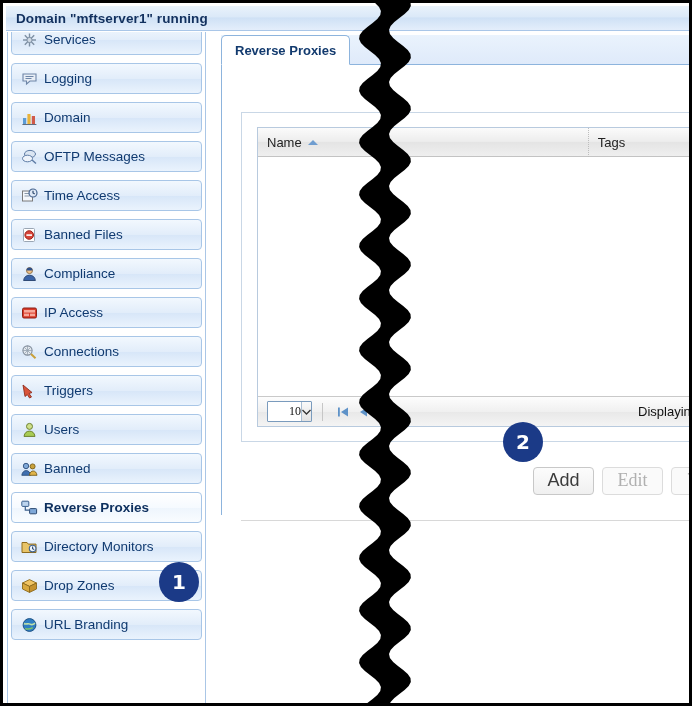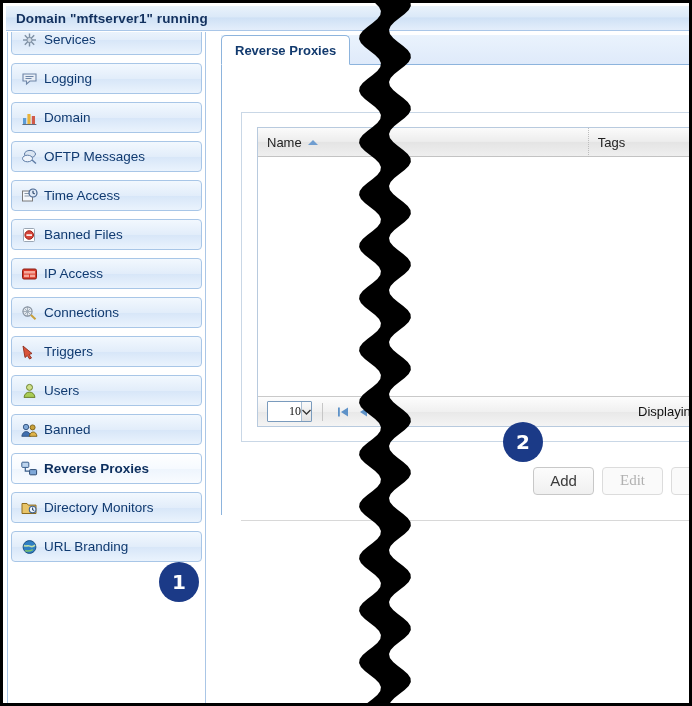--- a/index.html
+++ b/index.html
@@ -195,21 +195,21 @@
     position:absolute;left:19px;top:398px;width:460px;height:35px;
     display:flex;align-items:center;
   }
   .btn{
     height:28px;min-width:61px;
     box-sizing:border-box;
     border:1px solid #c8c8c8;
     border-radius:4px;
     background:linear-gradient(to bottom,#fcfcfc 0%,#f0f0f0 100%);
     color:#3b3b3b;
-    font-size:15px;
+    font-size:18px;
     display:flex;align-items:center;justify-content:center;
     margin-right:24px;
     cursor:pointer;
     white-space:nowrap;
   }
   .btn.disabled{color:#b0b0b0;background:#fafafa;border-color:#dcdcdc;cursor:default;}
   #btn-add{position:absolute;left:292px;}
   #btn-edit{position:absolute;left:361px;font-family:Liberation Serif, serif;}
   #btn-test{position:absolute;left:430px;width:61px;}
 
@@ -310,20 +310,30 @@
             <rect x="2.5" y="1.5" width="11" height="13" rx="1" fill="#ffffff" stroke="#9aa6b4" stroke-width="1"></rect>
             <circle cx="8.2" cy="8" r="4.3" fill="#d6443a" stroke="#9d1f18" stroke-width="1"></circle>
             <rect x="5.4" y="7.3" width="5.6" height="1.6" fill="#ffffff"></rect>
           </svg>
         </span>
         <span>Banned Files</span>
       </div>
       <div class="navitem">
         <span class="navicon">
           <svg width="17" height="16" viewBox="0 0 17 16">
+            <circle cx="8.5" cy="4.6" r="3" fill="#f0c28a" stroke="#8a6a3c" stroke-width="0.9"></circle>
+            <path d="M8.5 1.6 a3 3 0 0 1 3 3 h-6 a3 3 0 0 1 3 -3 Z" fill="#2e4f87"></path>
+            <path d="M2.6 14.5 c0.4 -3.6 2.8 -5.3 5.9 -5.3 s5.5 1.7 5.9 5.3 Z" fill="#3a64a8" stroke="#26406b" stroke-width="0.9"></path>
+          </svg>
+        </span>
+        <span>Compliance</span>
+      </div>
+      <div class="navitem">
+        <span class="navicon">
+          <svg width="17" height="16" viewBox="0 0 17 16">
             <rect x="1.5" y="3" width="14" height="10" rx="1.5" fill="#d93b2b" stroke="#8d1f14" stroke-width="1"></rect>
             <rect x="3" y="5" width="11" height="2.6" fill="#f6a89a"></rect>
             <rect x="3" y="8.6" width="5" height="2.6" fill="#f6a89a"></rect>
             <rect x="9" y="8.6" width="5" height="2.6" fill="#f6a89a"></rect>
           </svg>
         </span>
         <span>IP Access</span>
       </div>
       <div class="navitem">
         <span class="navicon">
@@ -375,20 +385,30 @@
       </div>
       <div class="navitem">
         <span class="navicon">
           <svg width="17" height="16" viewBox="0 0 17 16">
             <path d="M1 3.5 h5 l1.3 1.6 h7.7 v8.4 H1 Z" fill="#e8c468" stroke="#8d6b1e" stroke-width="1"></path>
             <circle cx="11.6" cy="9.6" r="3.3" fill="#eef4fb" stroke="#3f6494" stroke-width="1.1"></circle>
             <path d="M11.6 7.4 v2.2 l1.6 1" stroke="#2c4a72" stroke-width="1.1" fill="none"></path>
           </svg>
         </span>
         <span>Directory Monitors</span>
+      </div>
+      <div class="navitem">
+        <span class="navicon">
+          <svg width="17" height="16" viewBox="0 0 17 16">
+            <path d="M1.5 5 L8.5 1.6 L15.5 5 L8.5 8.4 Z" fill="#f0c464" stroke="#8c6a1c" stroke-width="0.9"></path>
+            <path d="M1.5 5 v6 L8.5 14.4 V8.4 Z" fill="#d9a93f" stroke="#8c6a1c" stroke-width="0.9"></path>
+            <path d="M15.5 5 v6 L8.5 14.4 V8.4 Z" fill="#c5922f" stroke="#8c6a1c" stroke-width="0.9"></path>
+          </svg>
+        </span>
+        <span>Drop Zones</span>
       </div>
       <div class="navitem">
         <span class="navicon">
           <svg width="17" height="16" viewBox="0 0 17 16">
             <circle cx="8.5" cy="8" r="6.4" fill="#2f7fc4" stroke="#1d5284" stroke-width="1"></circle>
             <path d="M3 6.5 c2 1.4 4 -0.6 6 0.6 s3.6 0.4 5 -0.9" fill="none" stroke="#bfe0a8" stroke-width="1.6"></path>
             <path d="M4.2 11.4 c2.4 1.1 5 0.6 7.6 -0.8" fill="none" stroke="#7ec26a" stroke-width="1.6"></path>
           </svg>
         </span>
         <span>URL Branding</span>

